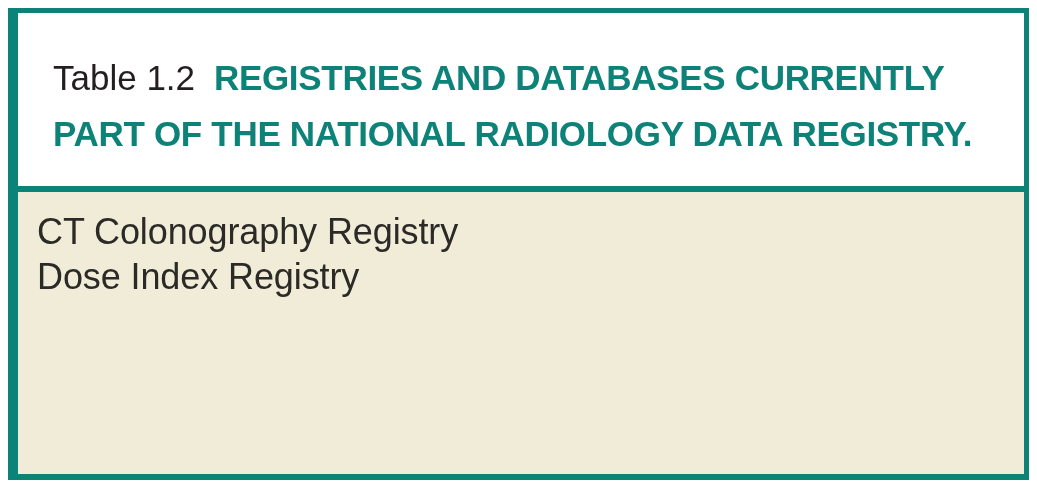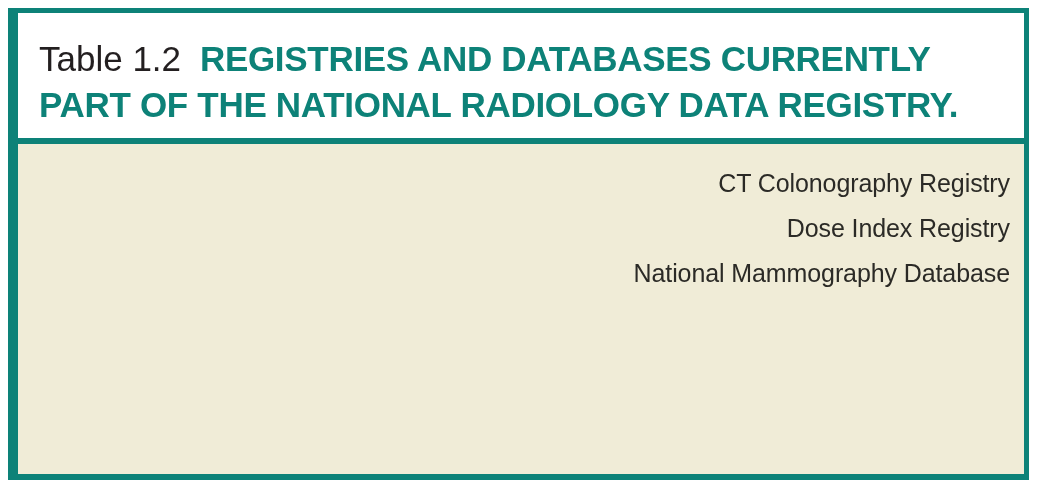--- a/index.html
+++ b/index.html
@@ -32,24 +32,24 @@
 
   
   .table-header {
     background: #ffffff;
     padding: 21px 14px 8px 19px;
     box-sizing: border-box;
     flex: 0 0 auto;
   }
 
   .table-title {
-    margin: 2px;
+    margin: 16px;
     font-family: "Liberation Sans", sans-serif;
     font-size: 35px;
-    line-height: 46px;
+    line-height: 56px;
     letter-spacing: -0.2px;
     font-weight: 400;
     color: #231f20;
     white-space: normal;
   }
 
   .table-title .label {
     font-weight: 400;
     color: #231f20;
     letter-spacing: 0px;
@@ -80,40 +80,38 @@
   }
 
   .entry-list {
     list-style: none;
     margin: 0;
     padding: 0;
   }
 
   .entry-list li {
     font-family: "Liberation Sans", sans-serif;
-    font-size: 25px;
+    font-size: 36px;
     line-height: 45px;
     color: #2b2a26;
     letter-spacing: -0.1px;
     white-space: nowrap;
-    text-align: right;
   }
 </style>
 </head>
 <body>
 
 <div class="table-figure">
 
   <div class="table-header">
     <h1 class="table-title"><span class="label">Table 1.2</span><span class="caption">&nbsp;&nbsp;REGISTRIES AND DATABASES CURRENTLY PART OF THE NATIONAL RADIOLOGY DATA REGISTRY.</span></h1>
   </div>
 
   <div class="table-divider"></div>
 
   <div class="table-body">
     <ul class="entry-list">
       <li>CT Colonography Registry</li>
       <li>Dose Index Registry</li>
-      <li>National Mammography Database</li>
     </ul>
   </div>
 
 </div>
 
 </body></html>

